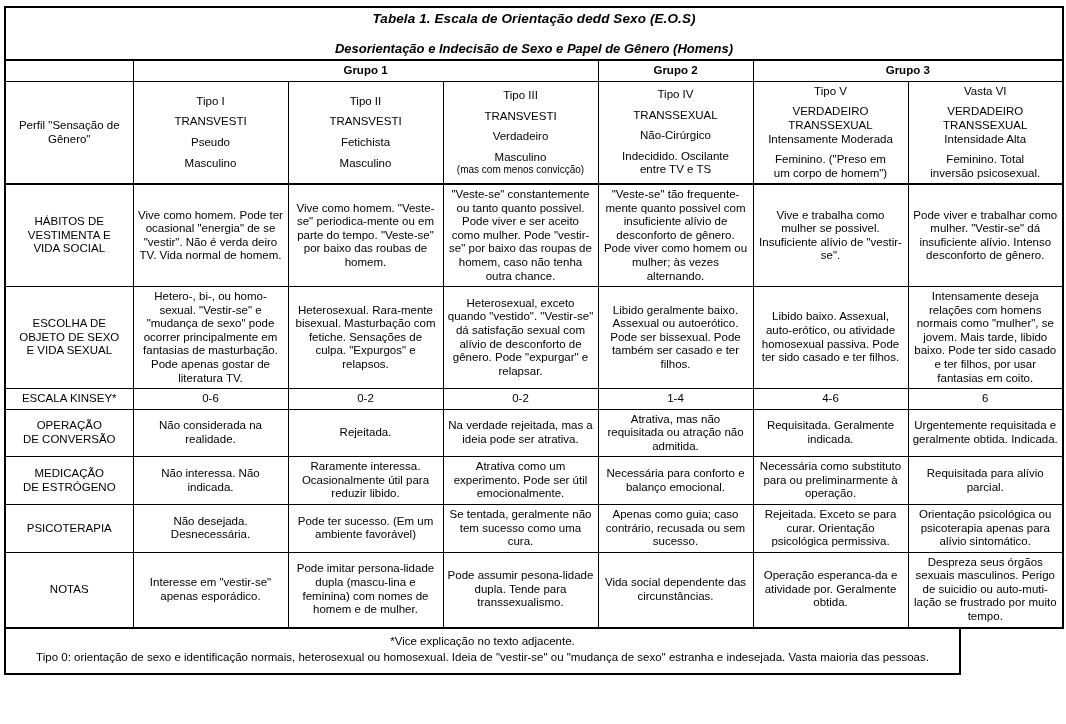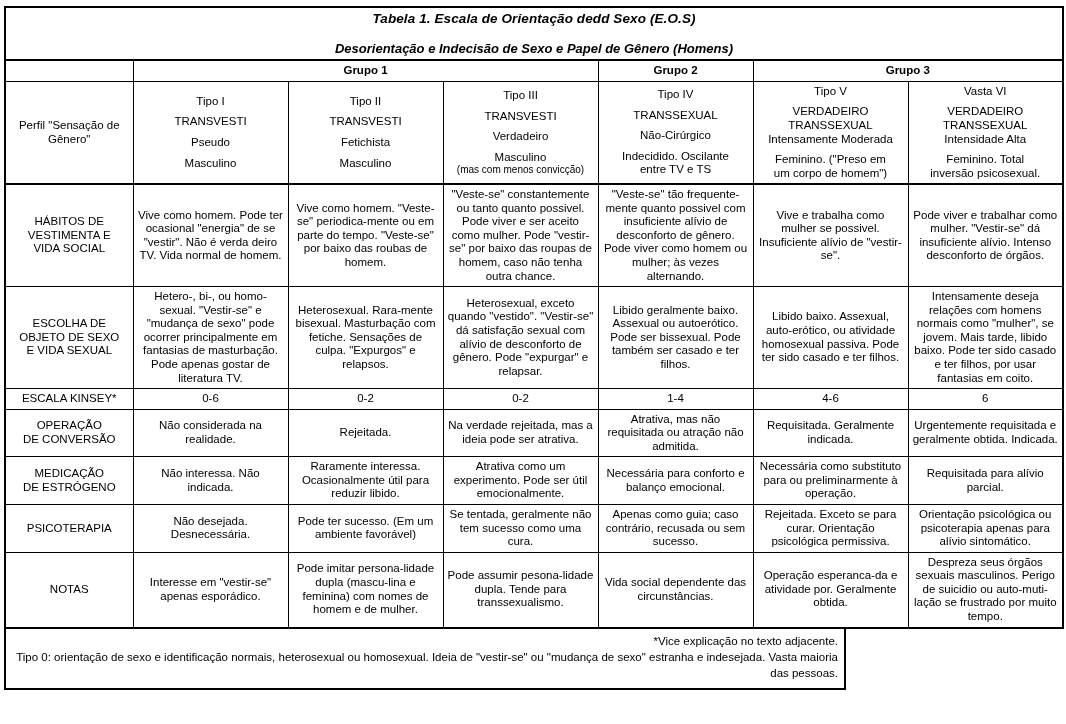--- a/index.html
+++ b/index.html
@@ -73,26 +73,26 @@
   .col-data  { width: 155px; }
   .small { font-size: 10px; }
   .profile-head td {
     padding-top: 6px;
     padding-bottom: 7px;
   }
   .thickbottom td { border-bottom: 2px solid #000 !important; }
   .footnotes {
     border: 2px solid #000;
     border-top: none;
-    width: 842px;
+    width: 957px;
     box-sizing: border-box;
     padding: 4px 6px 6px 6px;
     font-size: 11.5px;
     line-height: 1.35;
-    text-align: right;
+    text-align: center;
   }
   .footnotes div { margin: 1px 0; }
 </style>
 </head>
 <body>
 
 <div class="page">
   <table class="eos">
     <colgroup>
       <col class="col-label">
@@ -193,21 +193,21 @@
 
       <tr>
         <td class="rowlabel" style="white-space:pre-line">HÁBITOS DE
 VESTIMENTA E
 VIDA SOCIAL</td>
         <td>Vive como homem. Pode ter ocasional "energia" de se "vestir". Não é verda deiro TV. Vida normal de homem.</td>
         <td>Vive como homem. "Veste-se" periodica-mente ou em parte do tempo. "Veste-se" por baixo das roubas de homem.</td>
         <td>"Veste-se" constantemente ou tanto quanto possivel. Pode viver e ser aceito como mulher. Pode "vestir-se" por baixo das roupas de homem, caso não tenha outra chance.</td>
         <td>"Veste-se" tão frequente-mente quanto possivel com insuficiente alívio de desconforto de gênero. Pode viver como homem ou mulher; às vezes alternando.</td>
         <td>Vive e trabalha como mulher se possivel. Insuficiente alívio de "vestir-se".</td>
-        <td>Pode viver e trabalhar como mulher. "Vestir-se" dá insuficiente alívio. Intenso desconforto de órgãos.</td>
+        <td>Pode viver e trabalhar como mulher. "Vestir-se" dá insuficiente alívio. Intenso desconforto de gênero.</td>
       </tr>
 
       <tr>
         <td class="rowlabel" style="white-space:pre-line">ESCOLHA DE
 OBJETO DE SEXO
 E VIDA SEXUAL</td>
         <td>Hetero-, bi-, ou homo-sexual. "Vestir-se" e "mudança de sexo" pode ocorrer principalmente em fantasias de masturbação. Pode apenas gostar de literatura TV.</td>
         <td>Heterosexual. Rara-mente bisexual. Masturbação com fetiche. Sensações de culpa. "Expurgos" e relapsos.</td>
         <td>Heterosexual, exceto quando "vestido". "Vestir-se" dá satisfação sexual com alívio de desconforto de gênero. Pode "expurgar" e relapsar.</td>
         <td>Libido geralmente baixo. Assexual ou autoerótico. Pode ser bissexual. Pode também ser casado e ter filhos.</td>

